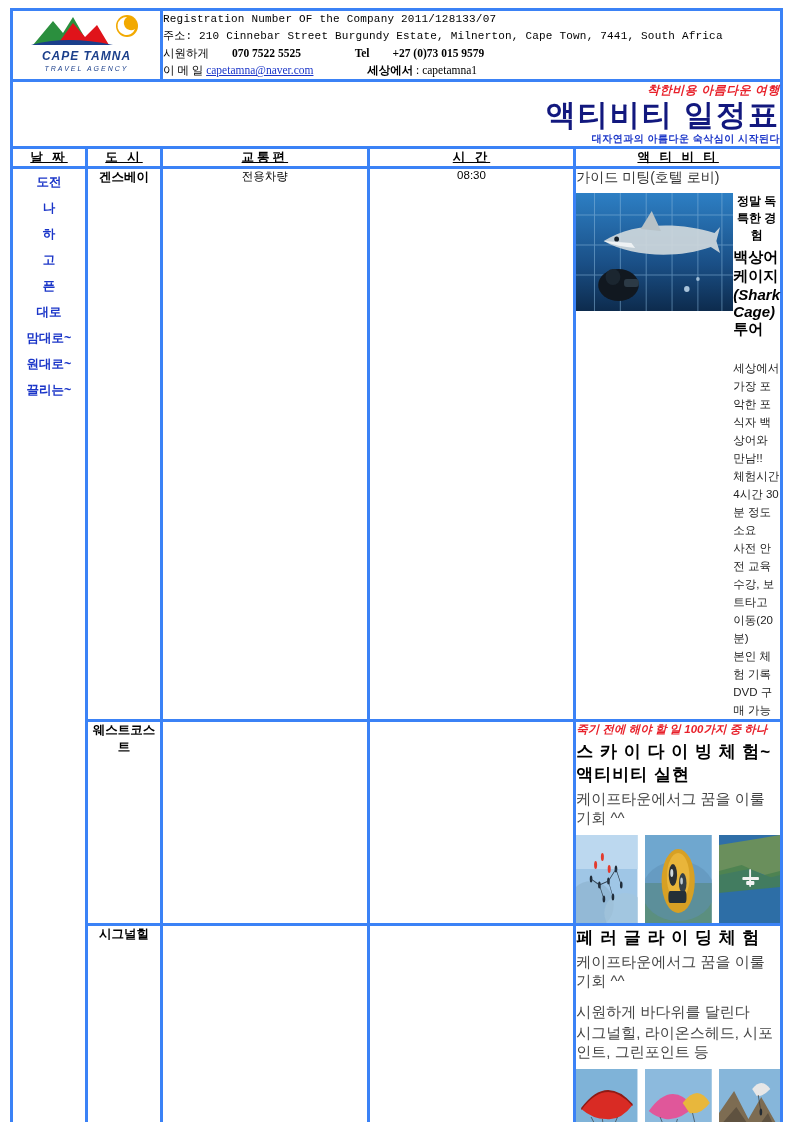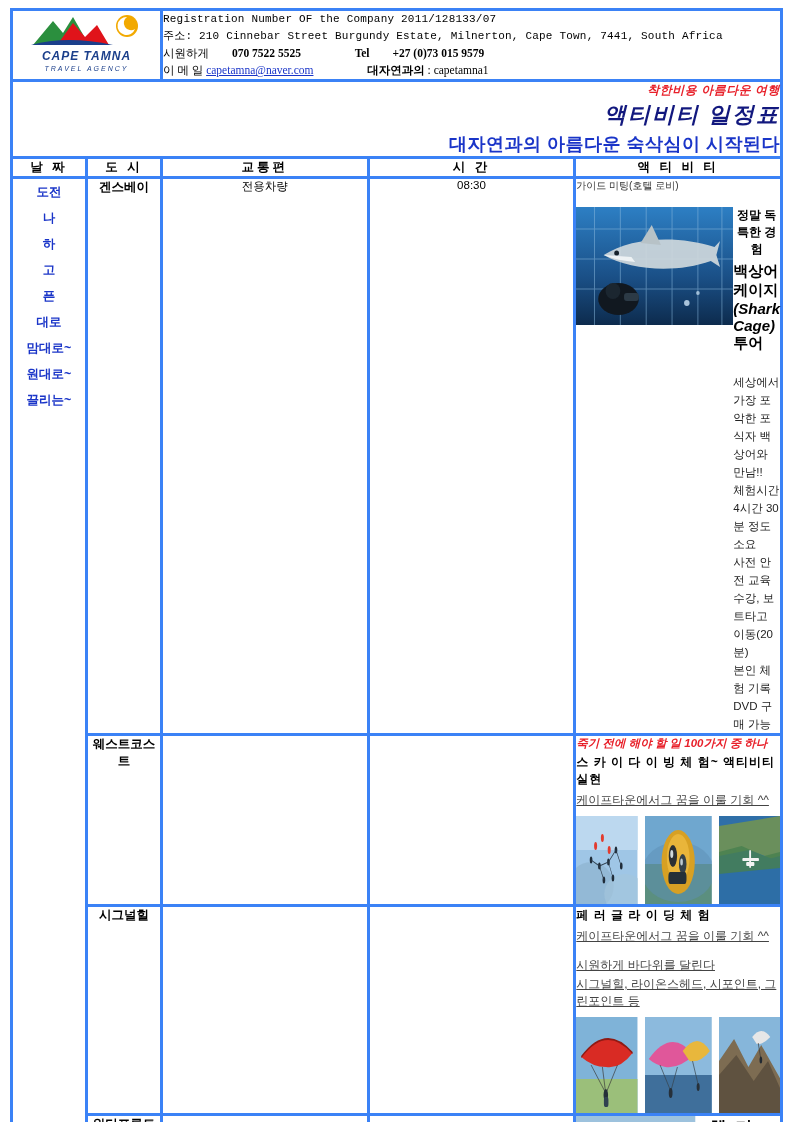--- a/index.html
+++ b/index.html
@@ -44,34 +44,35 @@
   .hdr-line a, .hdr-line .mail { color: #1a35c8; text-decoration: underline; }
   .sp-l { display: inline-block; width: 28px; }
 
   
   .title-cell { text-align: right; padding: 6px 0 8px; }
   .title-top {
     color: #e8202a; font-size: 12px; font-weight: bold; letter-spacing: .5px;
     font-style: italic; margin-bottom: 2px;
   }
   .title-main {
-    color: #12187e; font-size: 22px; font-weight: bold; letter-spacing: 2px; line-height: 28px; font-style: italic;
+    color: #12187e; font-size: 30px; font-weight: bold; letter-spacing: 2px; line-height: 28px;
   }
   .title-sub {
-    color: #1a35c8; font-size: 18px; font-weight: bold; letter-spacing: .5px; margin-top: 3px;
+    color: #1a35c8; font-size: 10px; font-weight: bold; letter-spacing: .5px; margin-top: 3px;
   }
 
   
   .colhdr td {
     text-align: center;
     font-size: 12.5px;
     font-weight: bold;
     padding: 5px 0 6px;
     letter-spacing: 3px;
     vertical-align: middle;
+    text-decoration: underline;
   }
   .c-date { width: 55px; }
   .c-city { width: 85px; }
   .c-trans { width: 68px; }
   .c-time { width: 55px; }
   .c-act { }
 
   
   .sidecol {
     text-align: center; vertical-align: middle;
@@ -81,26 +82,26 @@
   .sidecol .l { display: block; }
 
   .citycell {
     text-align: center; vertical-align: middle;
     font-size: 12.5px; font-weight: bold; padding: 6px 2px;
   }
   .plaincell { text-align: center; vertical-align: middle; font-size: 11.5px; padding: 6px 2px; }
 
   
   .act { padding: 6px 8px 8px 8px; }
-  .act-note { font-size: 10px; color: #333; margin-bottom: 14px; }
+  .act-note { font-size: 14px; color: #333; margin-bottom: 6px; }
   .row-flex { display: flex; gap: 0; align-items: flex-start; }
   .txtblk { flex: 1; }
   .redline { color: #e8202a; font-size: 11.5px; font-weight: bold; font-style: italic; margin-bottom: 3px; }
-  .bigline { font-size: 12px; font-weight: bold; color: #000; letter-spacing: 1px; margin-bottom: 4px; }
-  .subline { font-size: 12px; color: #444; margin-bottom: 2px; text-decoration: underline; }
+  .bigline { font-size: 17px; font-weight: bold; color: #000; letter-spacing: 1px; margin-bottom: 4px; }
+  .subline { font-size: 15px; color: #444; margin-bottom: 2px; }
   .gapline { height: 10px; }
   .shark-title { font-size: 12px; font-weight: bold; text-align: center; margin-bottom: 4px; }
   .shark-h { font-size: 15px; font-weight: bold; margin-bottom: 20px; }
   .shark-h em { font-style: italic; }
   .shark-l { font-size: 11.5px; color: #222; line-height: 18px; }
   .bigright {
     font-size: 17px; font-weight: bold; letter-spacing: 2px;
     display: flex; align-items: center; padding-left: 14px;
   }
 
@@ -140,21 +141,21 @@
         <span>시원하게</span>
         <span class="lbl">070 7522 5525</span>
         <span class="sp-l"></span>
         <span class="lbl">Tel</span>
         <span class="lbl">+27 (0)73 015 9579</span>
       </div>
       <div class="hdr-line">
         <span>이 메 일</span>
         <span class="mail">capetamna@naver.com</span>
         <span class="sp-l"></span>
-        <span class="lbl">대자연과의</span>
+        <span class="lbl">세상에서</span>
         <span>: capetamna1</span>
       </div>
     </td>
   </tr>
 
   <tr>
     <td class="title-cell" colspan="5">
       <div class="title-top">착한비용 아름다운 여행</div>
       <div class="title-main">액티비티 일정표</div>
       <div class="title-sub">대자연과의 아름다운 숙삭심이 시작된다</div>

